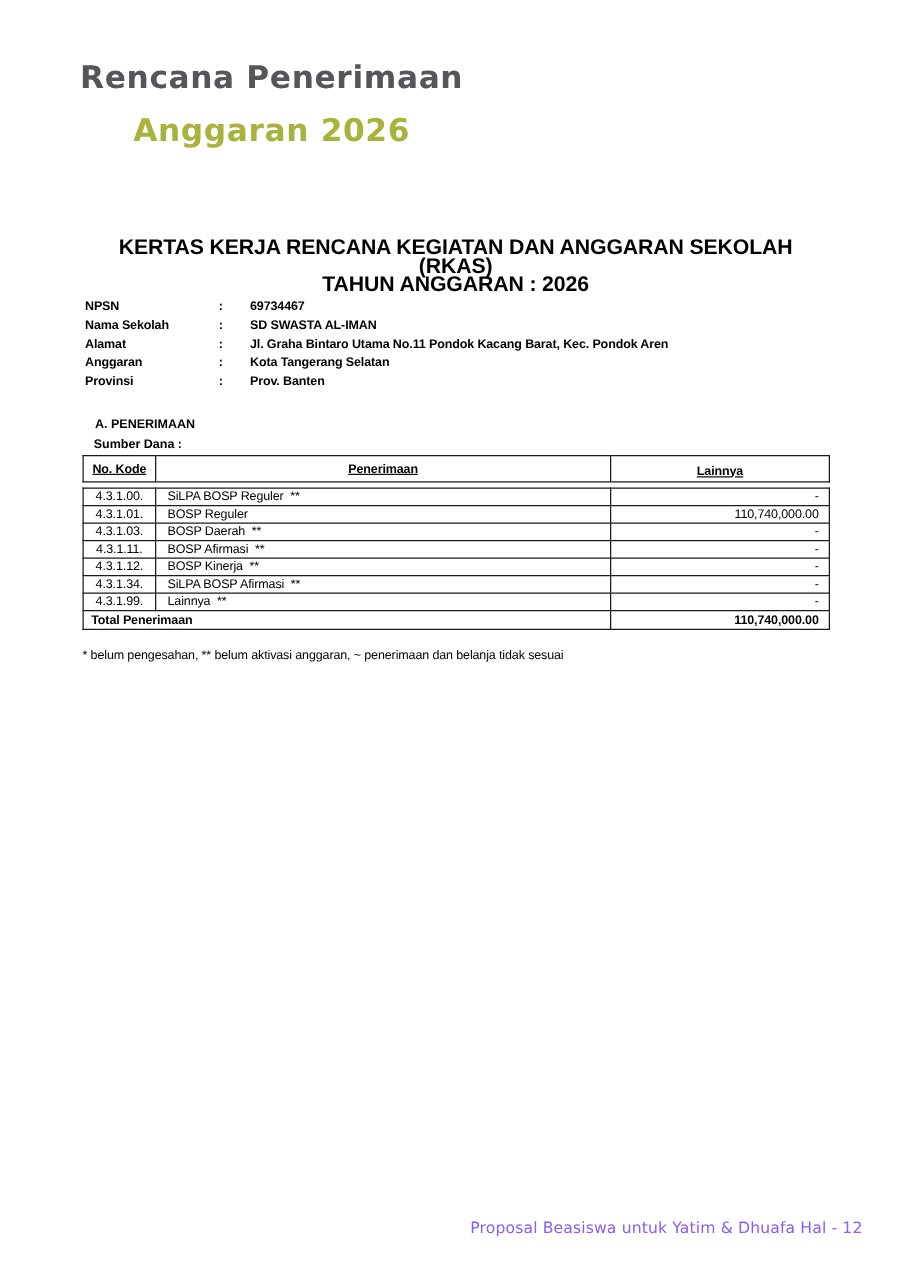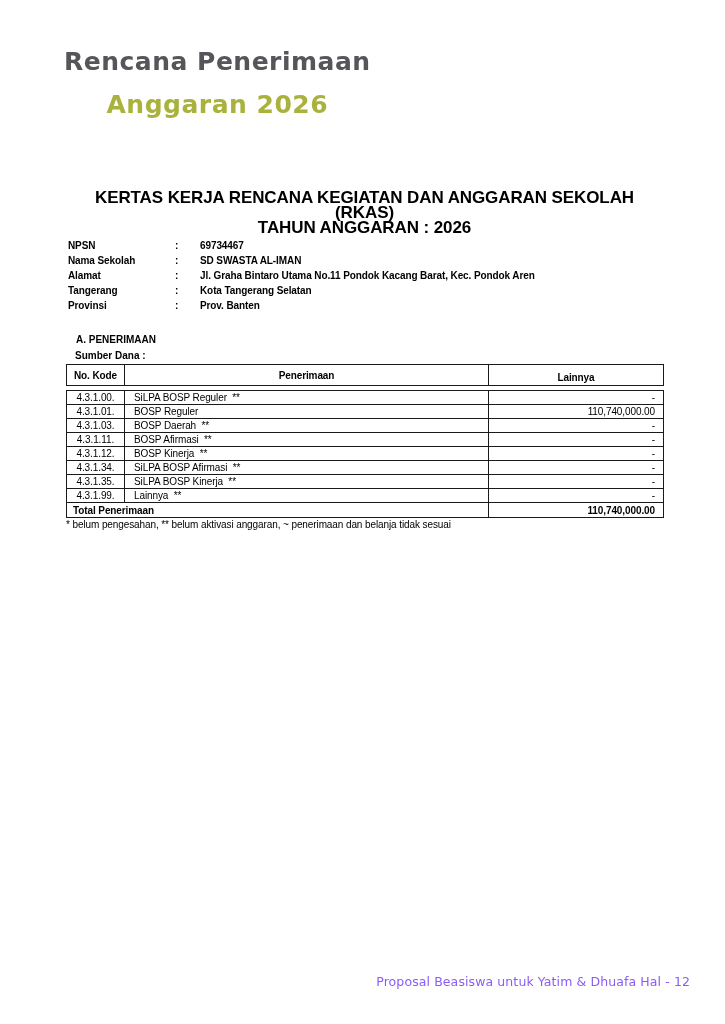--- a/index.html
+++ b/index.html
@@ -93,21 +93,21 @@
     color: #000;
     overflow: hidden;
   }
   .hdr-table th {
     height: 21px;
     font-weight: bold;
     text-align: center;
     vertical-align: middle;
   }
   .hdr-table th.hdr-jumlah { padding-top: 4px; }
-  .hdr-table { margin-bottom: 4px; }
+  .hdr-table { margin-bottom: 4px; text-decoration: underline; }
   .body-table td { height: 14px; vertical-align: middle; }
   .c-code { text-align: center; }
   .c-name { text-align: left; padding-left: 9px; white-space: pre; }
   .c-amount { text-align: right; padding-right: 8px; }
   .total-row td { height: 15px; font-weight: bold; }
   .total-label { text-align: left; padding-left: 6px; }
 
   
   .footnote {
     position: absolute;
@@ -158,21 +158,21 @@
         <span class="info-value">SD SWASTA AL-IMAN</span>
       </div>
 
       <div class="info-row">
         <span class="info-label">Alamat</span>
         <span class="info-colon">:</span>
         <span class="info-value">Jl. Graha Bintaro Utama No.11 Pondok Kacang Barat, Kec. Pondok Aren</span>
       </div>
 
       <div class="info-row">
-        <span class="info-label">Tangerang</span>
+        <span class="info-label">Anggaran</span>
         <span class="info-colon">:</span>
         <span class="info-value">Kota Tangerang Selatan</span>
       </div>
 
       <div class="info-row">
         <span class="info-label">Provinsi</span>
         <span class="info-colon">:</span>
         <span class="info-value">Prov. Banten</span>
       </div>
     </div>
@@ -233,25 +233,20 @@
             <td class="c-name">BOSP Kinerja  **</td>
             <td class="c-amount">-</td>
           </tr>
 
           <tr>
             <td class="c-code">4.3.1.34.</td>
             <td class="c-name">SiLPA BOSP Afirmasi  **</td>
             <td class="c-amount">-</td>
           </tr>
 
-          <tr>
-            <td class="c-code">4.3.1.35.</td>
-            <td class="c-name">SiLPA BOSP Kinerja  **</td>
-            <td class="c-amount">-</td>
-          </tr>
 
           <tr>
             <td class="c-code">4.3.1.99.</td>
             <td class="c-name">Lainnya  **</td>
             <td class="c-amount">-</td>
           </tr>
         </tbody>
       <tfoot>
         <tr class="total-row">
           <td class="total-label" colspan="2">Total Penerimaan</td>

